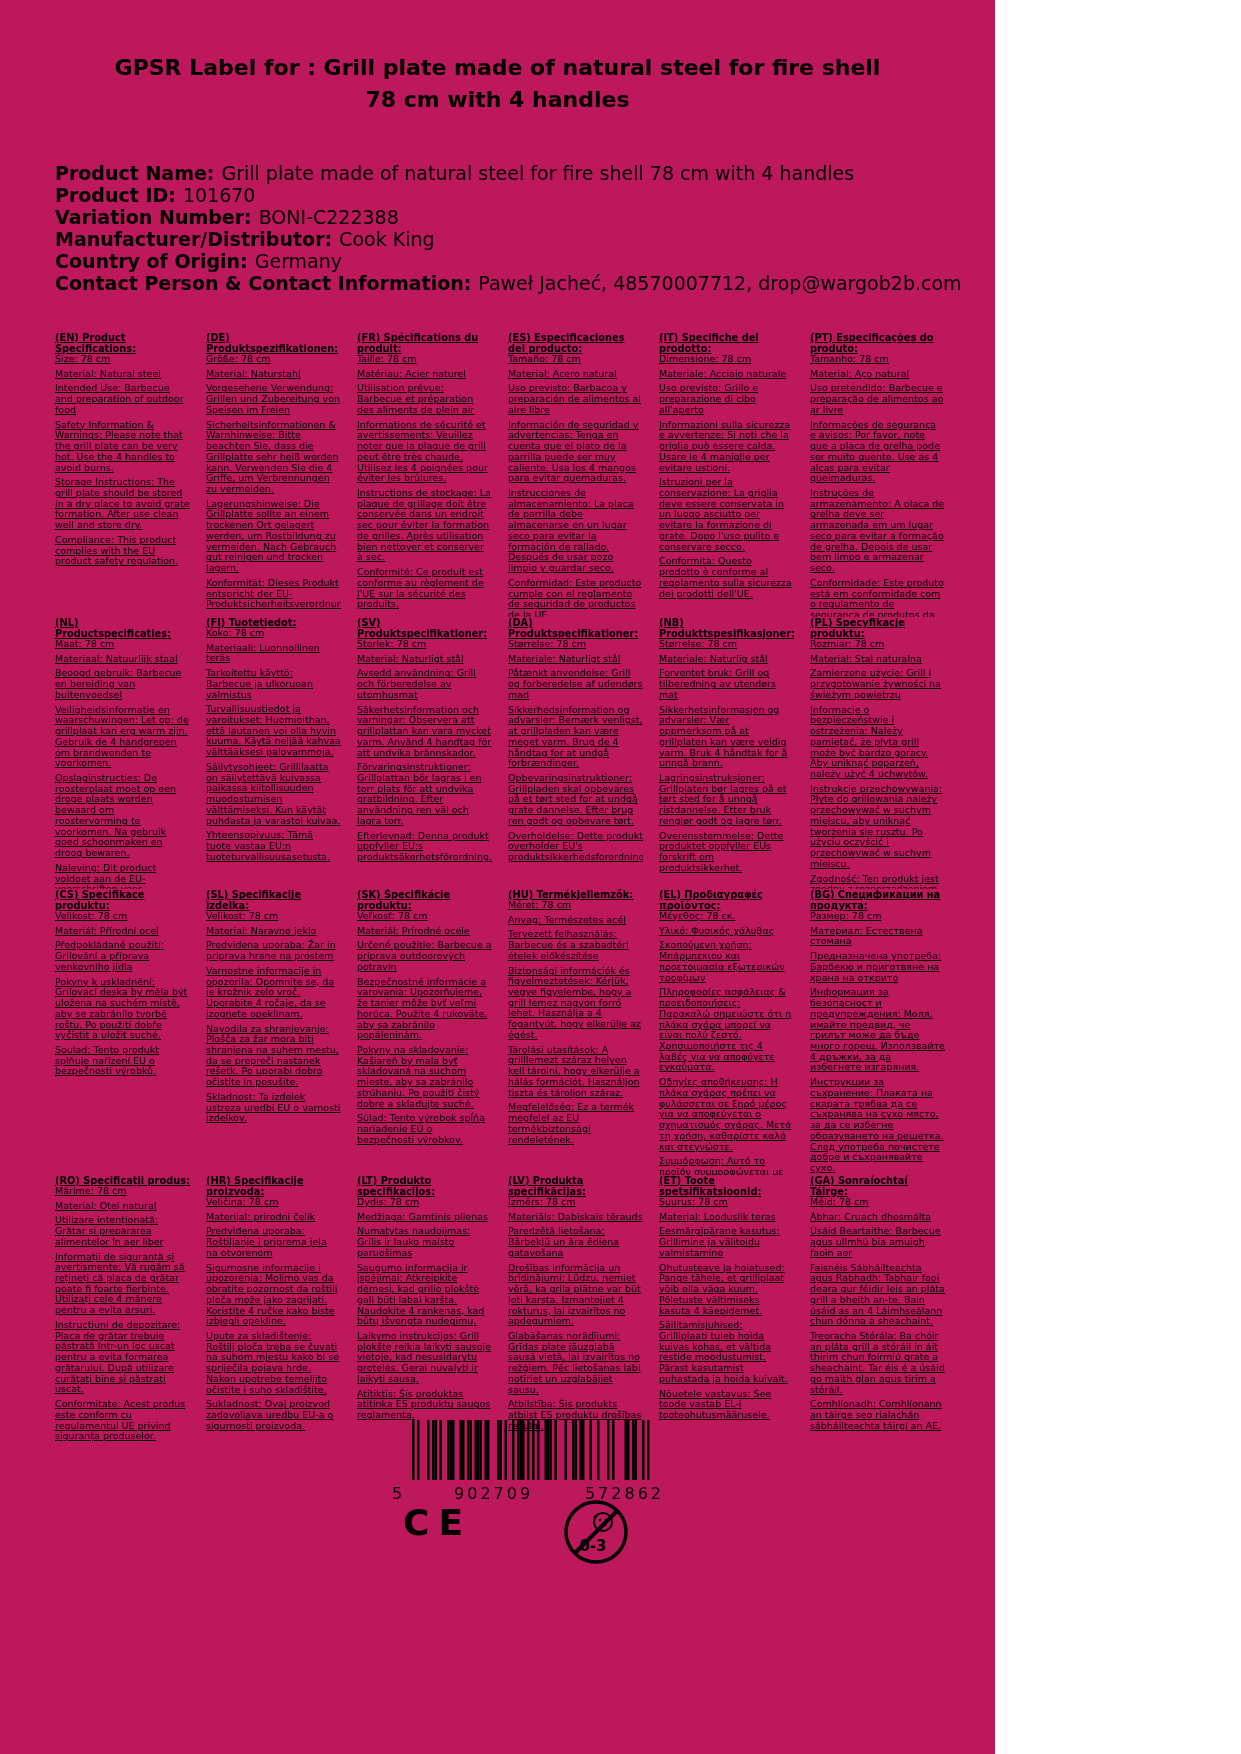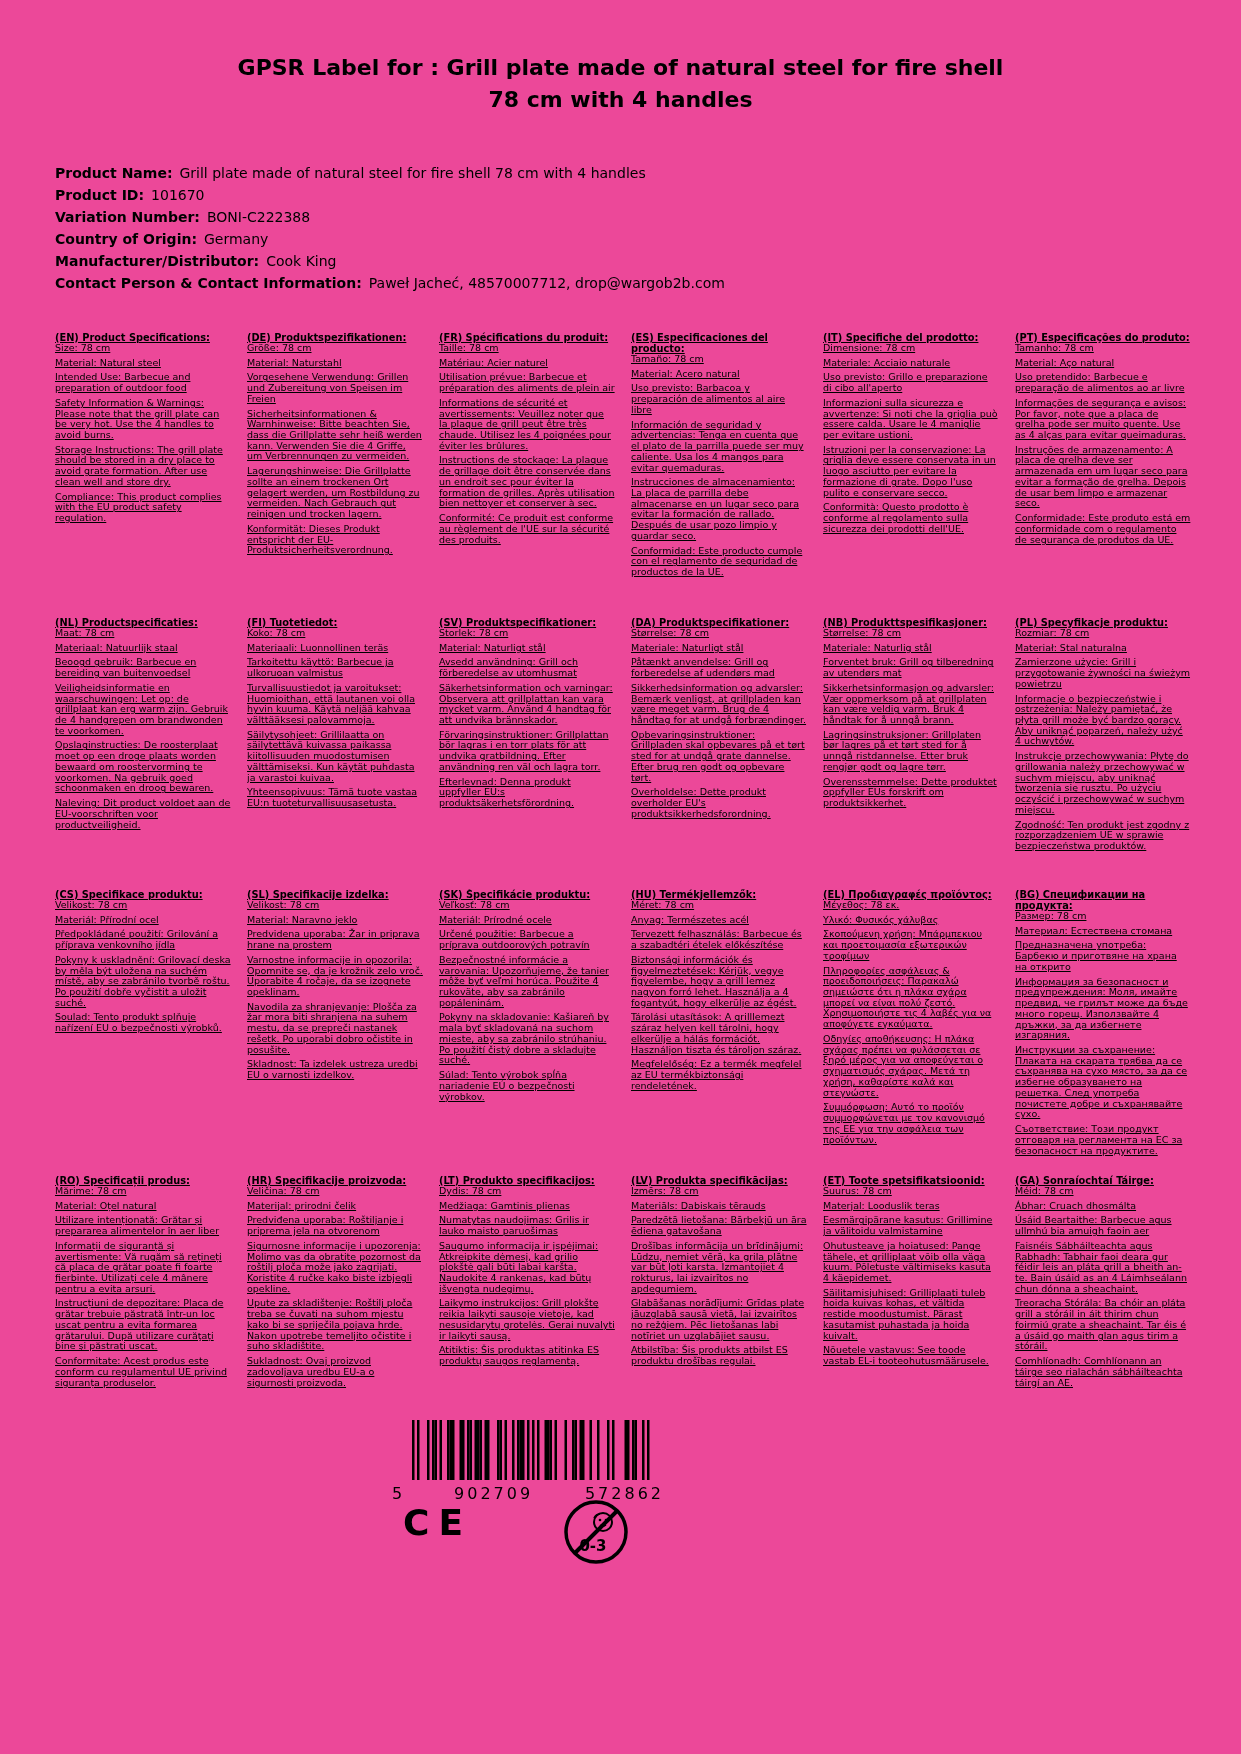--- a/index.html
+++ b/index.html
@@ -1,24 +1,24 @@
 <!DOCTYPE html>
 <html><head>
 <meta charset="utf-8">
 <style>
   html,body { margin:0; padding:0; background:#ffffff; }
   .page {
-    position:relative; width:1241px; height:1754px; background:#ec4899;
+    position:relative; width:995px; height:1754px; background:#be185d;
     font-family:"DejaVu Sans", sans-serif; color:#000; overflow:hidden;
   }
   .title {
     padding-top:52px; margin:0 auto; width:860px; text-align:center;
     font-size:22px; font-weight:bold; line-height:1.45;
   }
-  .product-info { margin:50px 55px 0 55px; font-size:14px; line-height:14px; }
+  .product-info { margin:50px 55px 0 55px; font-size:19px; line-height:14px; }
   .info-row { margin-bottom:8px; white-space:nowrap; }
   .info-label { font-weight:bold; margin-right:7px; }
   .lang-grid {
     margin:42px 50px 0 55px; display:grid;
     grid-template-columns:repeat(6, 1fr);
     grid-template-rows:285px 272px 286px auto;
     column-gap:16px;
     font-size:9.5px; line-height:1.13;text-decoration:underline;
   }
   .lang-block { overflow:hidden; }
@@ -44,22 +44,22 @@
 <body>
 
 <div class="page">
 
   <h1 class="title"><span>GPSR Label for : Grill plate made of natural steel for fire shell</span><br><span>78 cm with 4 handles</span></h1>
 
   <section class="product-info">
     <div class="info-row"><span class="info-label">Product Name:</span><span>Grill plate made of natural steel for fire shell 78 cm with 4 handles</span></div>
     <div class="info-row"><span class="info-label">Product ID:</span><span>101670</span></div>
     <div class="info-row"><span class="info-label">Variation Number:</span><span>BONI-C222388</span></div>
+    <div class="info-row"><span class="info-label">Manufacturer/Distributor:</span><span>Cook King</span></div>
     <div class="info-row"><span class="info-label">Country of Origin:</span><span>Germany</span></div>
-    <div class="info-row"><span class="info-label">Manufacturer/Distributor:</span><span>Cook King</span></div>
     <div class="info-row"><span class="info-label">Contact Person &amp; Contact Information:</span><span>Paweł Jacheć, 48570007712, drop@wargob2b.com</span></div>
   </section>
 
   <section class="lang-grid" id="lang-grid">
       <div class="lang-block">
       <h3 class="lang-heading">(EN) Product Specifications:</h3>
     <p class="spec-item">Size: 78 cm</p>
         <p class="spec-item">Material: Natural steel</p>
         <p class="spec-item">Intended Use: Barbecue and preparation of outdoor food</p>
         <p class="spec-item">Safety Information &amp; Warnings: Please note that the grill plate can be very hot. Use the 4 handles to avoid burns.</p>

